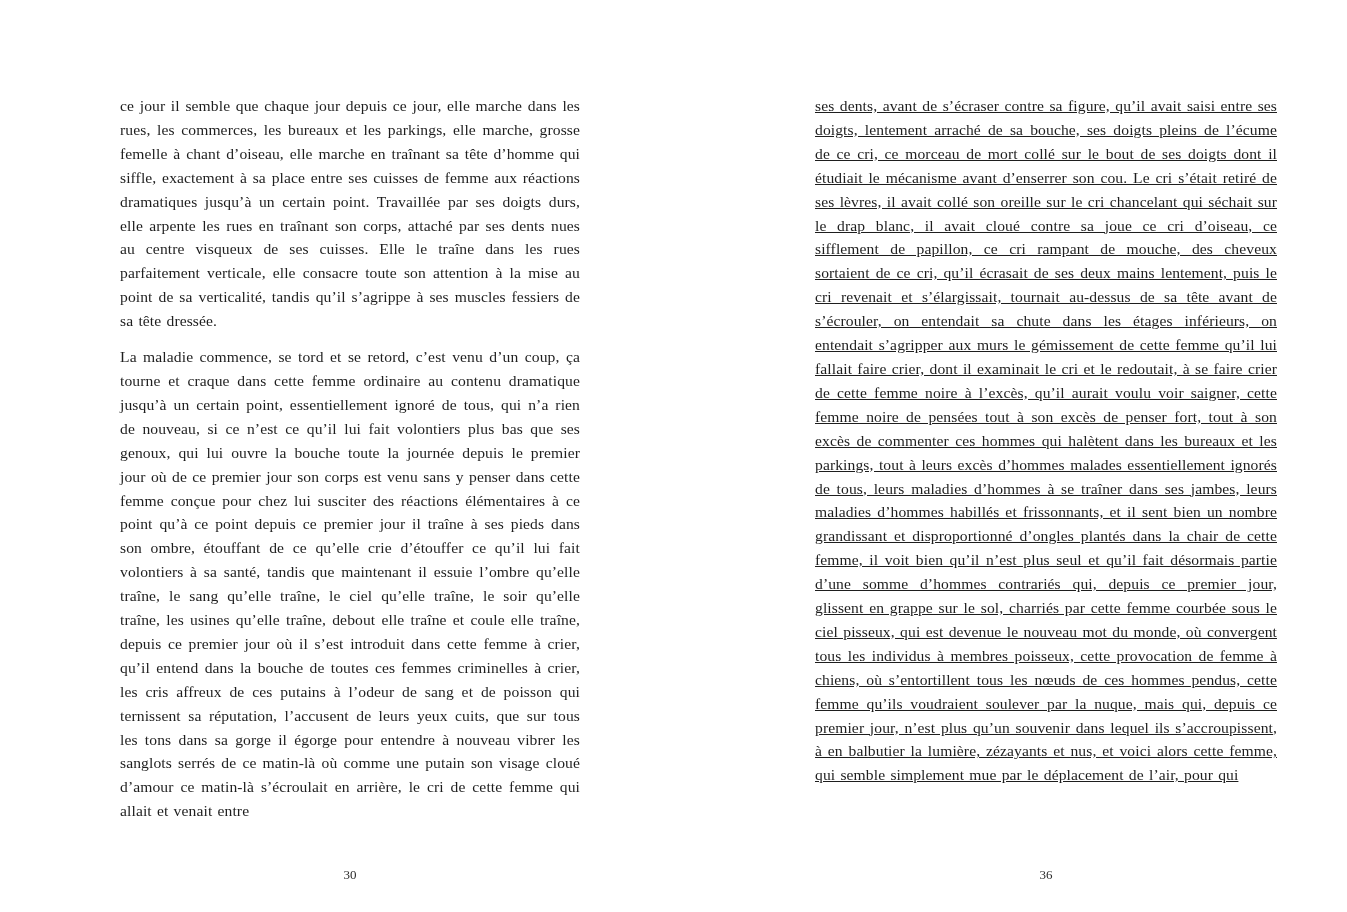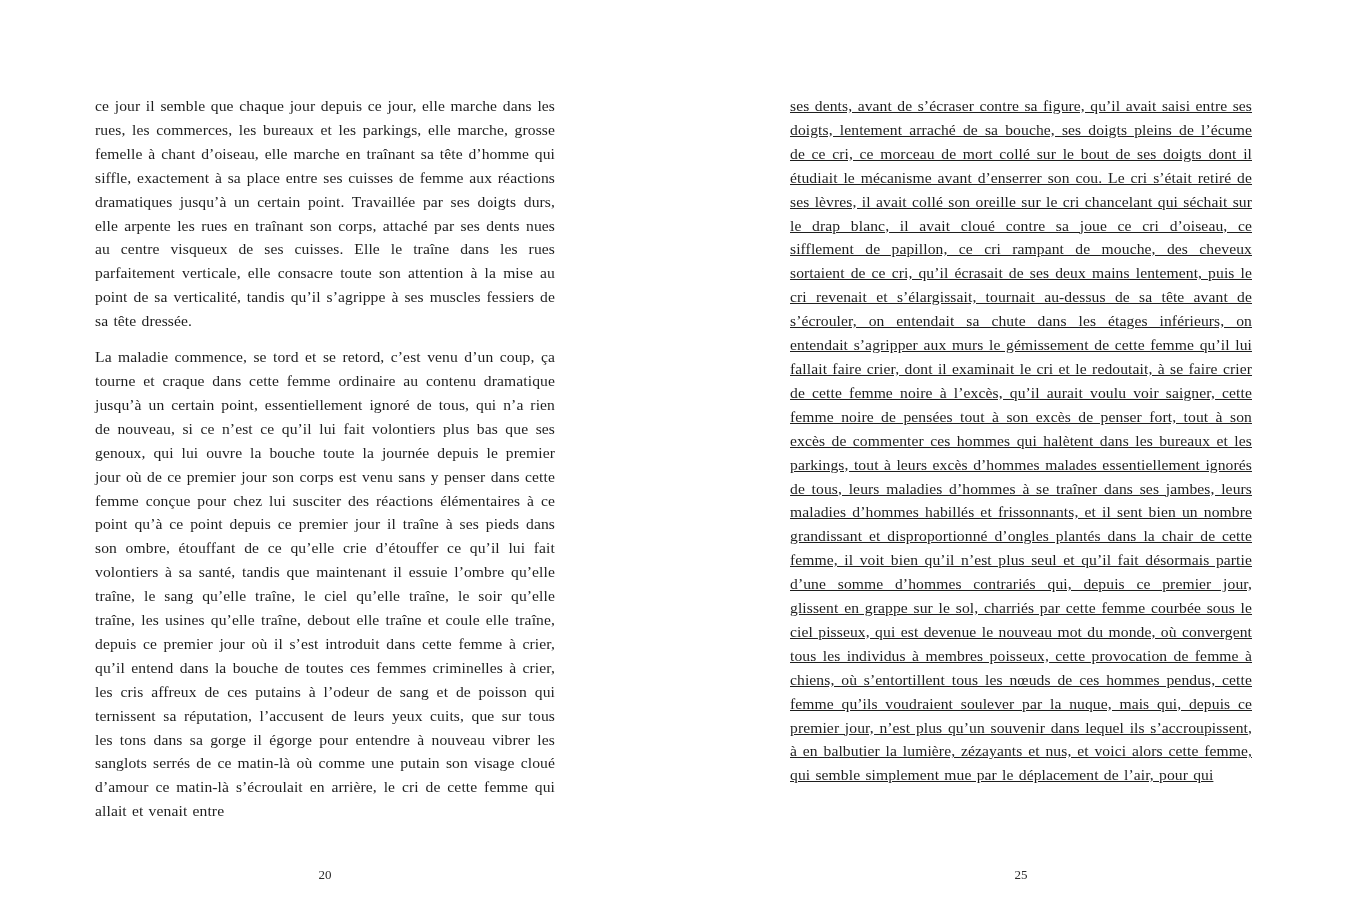--- a/index.html
+++ b/index.html
@@ -18,20 +18,21 @@
     width: 1347px;
     height: 912px;
     background: #ffffff;
     overflow: hidden;
   }
   .page {
     position: absolute;
     top: 0;
     height: 912px;
     width: 673px;
+    margin-left: 25px;
   }
   .page-left  { left: 0; }
   .page-right { left: 674px; }
 
   .text-block {
     position: absolute;
     top: 94px;
     text-align: justify;
     font-size: 15.6px;
     line-height: 23.9px;
@@ -63,23 +64,23 @@
 </head>
 <body>
 
 <div class="spread">
 
   <div class="page page-left">
     <div class="text-block">
       <p>ce jour il semble que chaque jour depuis ce jour, elle marche dans les rues, les commerces, les bureaux et les parkings, elle marche, grosse femelle à chant d’oiseau, elle marche en traînant sa tête d’homme qui siffle, exactement à sa place entre ses cuisses de femme aux réactions dramatiques jusqu’à un certain point. Travaillée par ses doigts durs, elle arpente les rues en traînant son corps, attaché par ses dents nues au centre visqueux de ses cuisses. Elle le traîne dans les rues parfaitement verticale, elle consacre toute son attention à la mise au point de sa verticalité, tandis qu’il s’agrippe à ses muscles fessiers de sa tête dressée.</p>
       <p>La maladie commence, se tord et se retord, c’est venu d’un coup, ça tourne et craque dans cette femme ordinaire au contenu dramatique jusqu’à un certain point, essentiellement ignoré de tous, qui n’a rien de nouveau, si ce n’est ce qu’il lui fait volontiers plus bas que ses genoux, qui lui ouvre la bouche toute la journée depuis le premier jour où de ce premier jour son corps est venu sans y penser dans cette femme conçue pour chez lui susciter des réactions élémentaires à ce point qu’à ce point depuis ce premier jour il traîne à ses pieds dans son ombre, étouffant de ce qu’elle crie d’étouffer ce qu’il lui fait volontiers à sa santé, tandis que maintenant il essuie l’ombre qu’elle traîne, le sang qu’elle traîne, le ciel qu’elle traîne, le soir qu’elle traîne, les usines qu’elle traîne, debout elle traîne et coule elle traîne, depuis ce premier jour où il s’est introduit dans cette femme à crier, qu’il entend dans la bouche de toutes ces femmes criminelles à crier, les cris affreux de ces putains à l’odeur de sang et de poisson qui ternissent sa réputation, l’accusent de leurs yeux cuits, que sur tous les tons dans sa gorge il égorge pour entendre à nouveau vibrer les sanglots serrés de ce matin-là où comme une putain son visage cloué d’amour ce matin-là s’écroulait en arrière, le cri de cette femme qui allait et venait entre</p>
     </div>
-    <div class="folio">20</div>
+    <div class="folio">30</div>
   </div>
 
   <div class="page page-right">
     <div class="text-block">
       <p>ses dents, avant de s’écraser contre sa figure, qu’il avait saisi entre ses doigts, lentement arraché de sa bouche, ses doigts pleins de l’écume de ce cri, ce morceau de mort collé sur le bout de ses doigts dont il étudiait le mécanisme avant d’enserrer son cou. Le cri s’était retiré de ses lèvres, il avait collé son oreille sur le cri chancelant qui séchait sur le drap blanc, il avait cloué contre sa joue ce cri d’oiseau, ce sifflement de papillon, ce cri rampant de mouche, des cheveux sortaient de ce cri, qu’il écrasait de ses deux mains lentement, puis le cri revenait et s’élargissait, tournait au-dessus de sa tête avant de s’écrouler, on entendait sa chute dans les étages inférieurs, on entendait s’agripper aux murs le gémissement de cette femme qu’il lui fallait faire crier, dont il examinait le cri et le redoutait, à se faire crier de cette femme noire à l’excès, qu’il aurait voulu voir saigner, cette femme noire de pensées tout à son excès de penser fort, tout à son excès de commenter ces hommes qui halètent dans les bureaux et les parkings, tout à leurs excès d’hommes malades essentiellement ignorés de tous, leurs maladies d’hommes à se traîner dans ses jambes, leurs maladies d’hommes habillés et frissonnants, et il sent bien un nombre grandissant et disproportionné d’ongles plantés dans la chair de cette femme, il voit bien qu’il n’est plus seul et qu’il fait désormais partie d’une somme d’hommes contrariés qui, depuis ce premier jour, glissent en grappe sur le sol, charriés par cette femme courbée sous le ciel pisseux, qui est devenue le nouveau mot du monde, où convergent tous les individus à membres poisseux, cette provocation de femme à chiens, où s’entortillent tous les nœuds de ces hommes pendus, cette femme qu’ils voudraient soulever par la nuque, mais qui, depuis ce premier jour, n’est plus qu’un souvenir dans lequel ils s’accroupissent, à en balbutier la lumière, zézayants et nus, et voici alors cette femme, qui semble simplement mue par le déplacement de l’air, pour qui</p>
     </div>
-    <div class="folio">25</div>
+    <div class="folio">36</div>
   </div>
 
 </div>
 
 </body></html>

